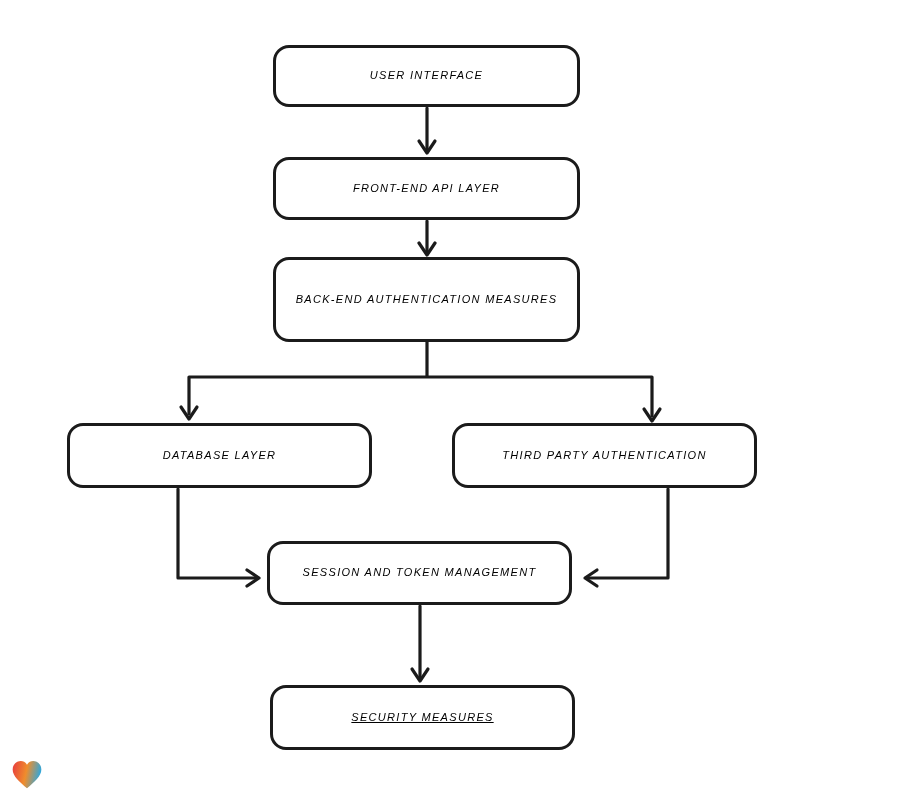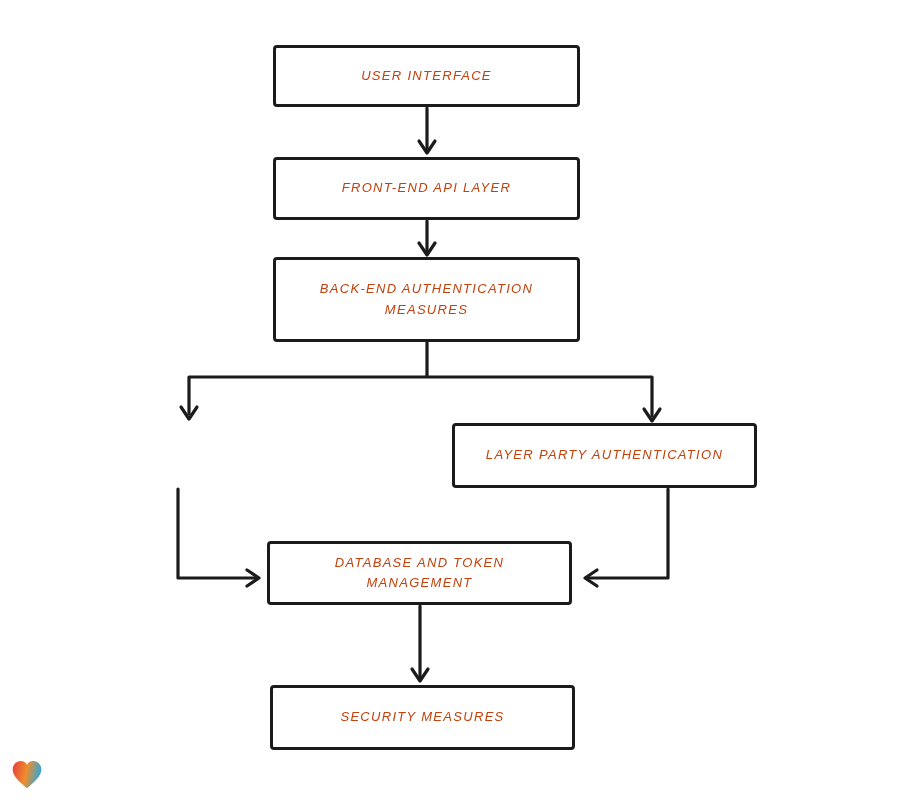--- a/index.html
+++ b/index.html
@@ -27,36 +27,36 @@
   }
   .node {
     position: absolute;
     box-sizing: border-box;
     display: flex;
     align-items: center;
     justify-content: center;
     text-align: center;
     background: #ffffff;
     border: 3.5px solid #1b1b1b;
-    border-radius: 4px;
-    color: #c2410c;
+    border-radius: 16px;
+    color: #000000;
     font-style: italic;
-    font-size: 13px;
+    font-size: 11px;
     letter-spacing: 1.3px;
     line-height: 1.55;
     padding: 4px 12px;
   }
   .node .lbl { display: block; }
   .n1 { left: 273px; top:  45px; width: 307px; height: 62px; }
   .n2 { left: 273px; top: 157px; width: 307px; height: 63px; }
   .n3 { left: 273px; top: 257px; width: 307px; height: 85px; }
   .n4 { left:  67px; top: 423px; width: 305px; height: 65px; }
   .n5 { left: 452px; top: 423px; width: 305px; height: 65px; }
   .n6 { left: 267px; top: 541px; width: 305px; height: 64px; }
-  .n7 { left: 270px; top: 685px; width: 305px; height: 65px; }
+  .n7 { left: 270px; top: 685px; width: 305px; height: 65px; text-decoration: underline; }
   .n3 .lbl { max-width: 280px; }
   .n6 .lbl { max-width: 240px; }
   .logo {
     position: absolute;
     left: 10px; top: 758px;
     width: 34px; height: 34px;
   }
 </style>
 </head>
 <body>
@@ -87,25 +87,28 @@
 
   <div class="node n1">
     <span class="lbl">USER INTERFACE</span>
   </div>
   <div class="node n2">
     <span class="lbl">FRONT-END API LAYER</span>
   </div>
   <div class="node n3">
     <span class="lbl">BACK-END AUTHENTICATION MEASURES</span>
   </div>
+  <div class="node n4">
+    <span class="lbl">DATABASE LAYER</span>
+  </div>
   <div class="node n5">
-    <span class="lbl">LAYER PARTY AUTHENTICATION</span>
+    <span class="lbl">THIRD PARTY AUTHENTICATION</span>
   </div>
   <div class="node n6">
-    <span class="lbl">DATABASE AND TOKEN MANAGEMENT</span>
+    <span class="lbl">SESSION AND TOKEN MANAGEMENT</span>
   </div>
   <div class="node n7">
     <span class="lbl">SECURITY MEASURES</span>
   </div>
 
   <div class="logo">
     <svg viewBox="0 0 32 32" width="34" height="34">
       <defs>
         <linearGradient id="heartGrad" x1="0" y1="0.15" x2="1" y2="0.35">
           <stop offset="0" stop-color="#e8403d"></stop>

